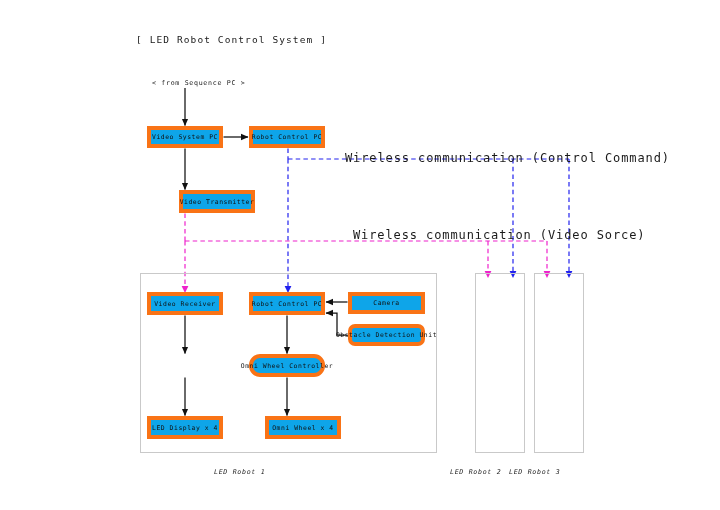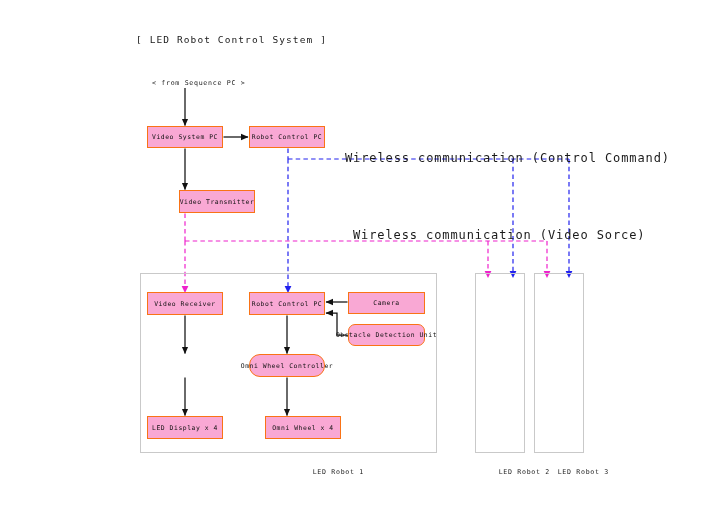--- a/index.html
+++ b/index.html
@@ -48,42 +48,43 @@
     font-size: 12px;
     letter-spacing: 0.9px;
     white-space: nowrap;
   }
   .bus-label.ctrl { left: 345px; top: 151px; }
   .bus-label.video { left: 353px; top: 228px; }
 
   .node {
     position: absolute;
     box-sizing: border-box;
-    border: 1px solid #f97316;
-    background: #f9a8d4;
+    border: 4px solid #f97316;
+    background: #0ea5e9;
     display: flex;
     align-items: center;
     justify-content: center;
     font-size: 6.4px;
     letter-spacing: 0.55px;
     white-space: nowrap;
     color: #111;
   }
   .panel {
     position: absolute;
     box-sizing: border-box;
     border: 1px solid #c9c9c9;
     background: transparent;
   }
   .panel-label {
     position: absolute;
     font-size: 6.6px;
     letter-spacing: 0.7px;
     white-space: nowrap;
-    text-align: right;
+    text-align: left;
+    font-style: italic;
   }
 </style>
 </head>
 <body>
 
 <div id="canvas">
 
   <div class="title">[ LED Robot Control System ]</div>
   <div class="src-label">&lt; from Sequence PC &gt;</div>
 

